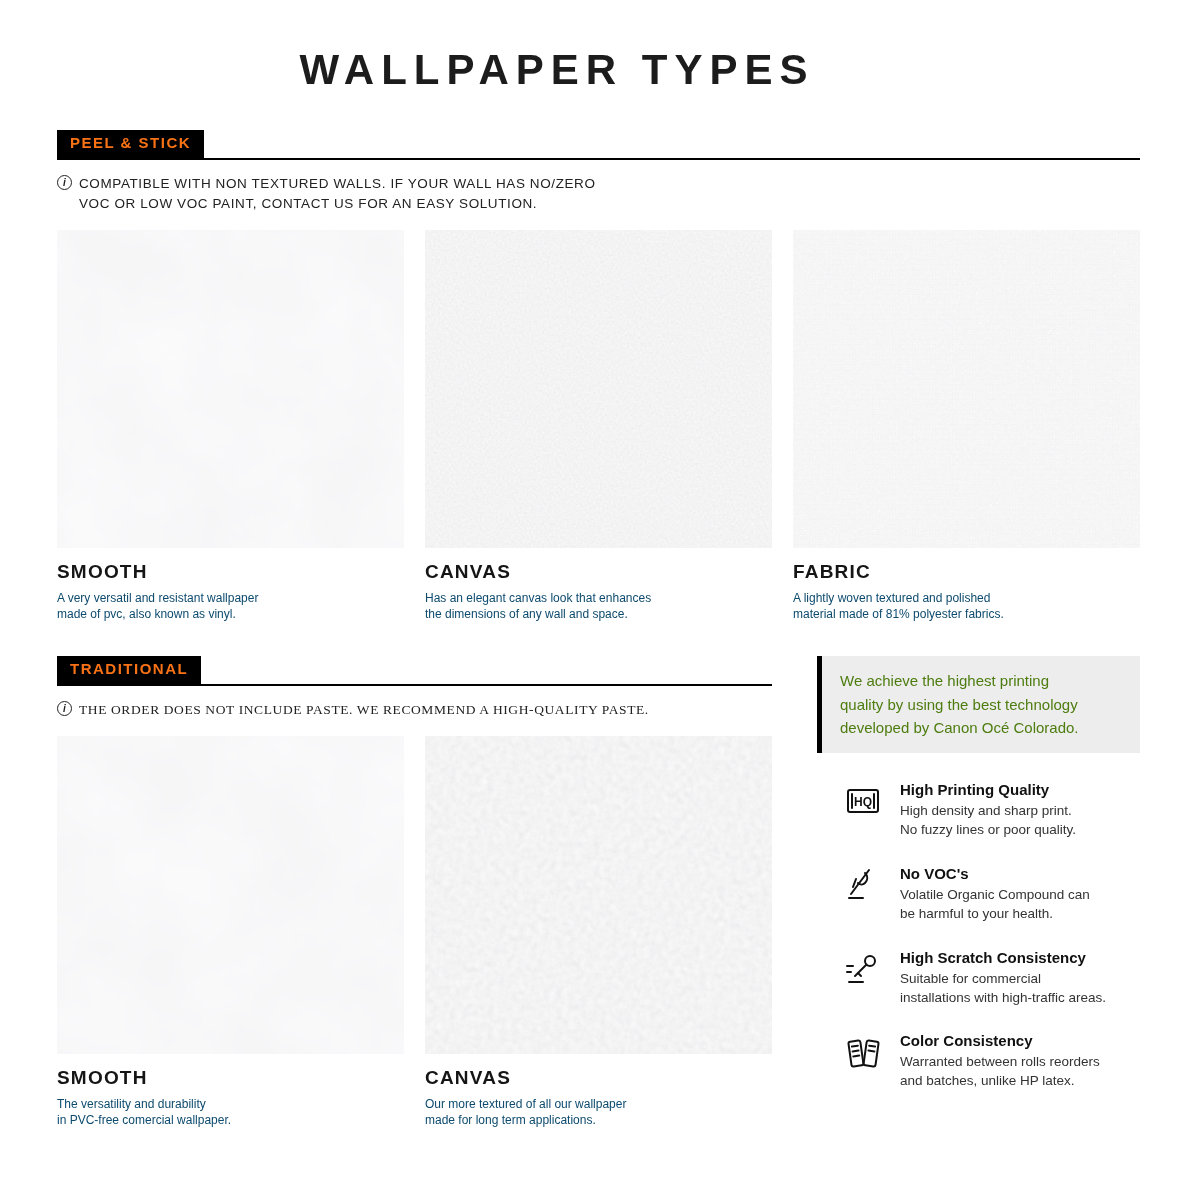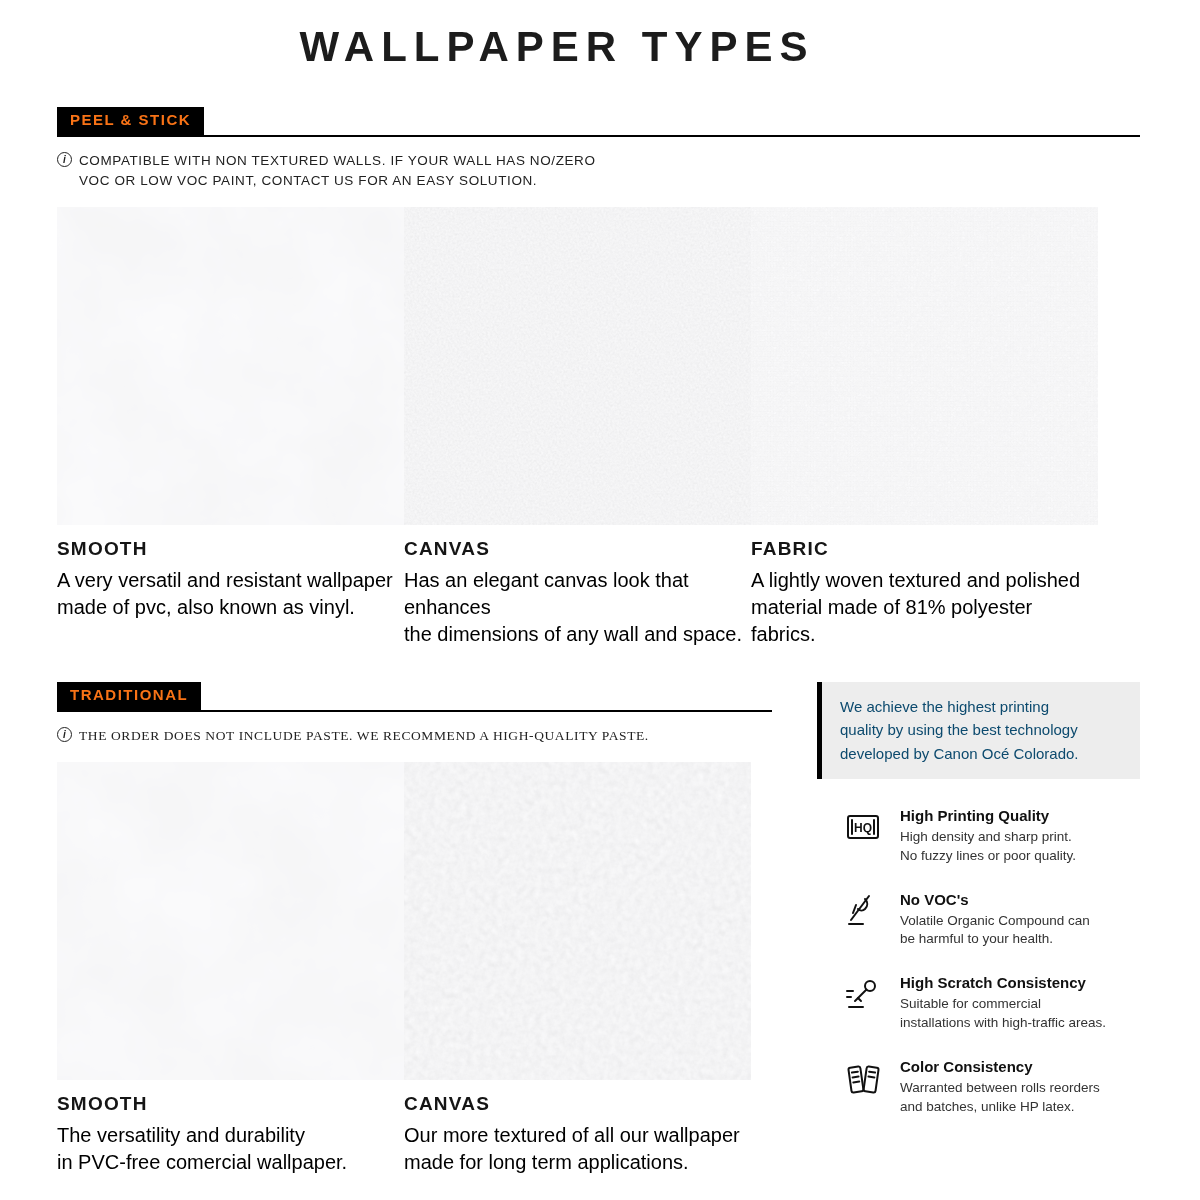--- a/index.html
+++ b/index.html
@@ -4,21 +4,21 @@
 <style>
   * { margin:0; padding:0; box-sizing:border-box; }
   html,body { background:#ffffff; }
   .page {
     width:1200px; height:1200px; background:#fff; position:relative;
     font-family:"Liberation Sans", sans-serif; color:#111; overflow:hidden;
   }
   .content { width:1083px; margin-left:57px; }
 
   
-  .title-wrap { width:1000px; text-align:center; padding-top:23px; }
+  .title-wrap { width:1000px; text-align:center; padding-top:46px; }
   .page-title {
     font-size:42px; font-weight:700; letter-spacing:7px; color:#1c1c1c;
   }
 
   
   .section-header { border-bottom:2px solid #000; margin-top:36px; line-height:0; }
   .section-label {
     display:inline-block; background:#000; color:#f97316;
     font-size:15px; font-weight:700; letter-spacing:1.5px;
     padding:5px 13px 6px 13px; line-height:1.1;
@@ -33,45 +33,45 @@
     margin-right:7px; margin-top:1px; flex:0 0 auto; color:#222;
   }
   .note-text {
     font-size:13.5px; letter-spacing:0.6px; color:#222; line-height:1.5;
     white-space:pre-line;
   }
   .note-wide { max-width:980px;font-family:Liberation Serif, serif; }
   .note-narrow { max-width:585px; }
 
   
-  .swatch-row { display:flex; margin-top:16px; }
+  .swatch-row { display:flex; gap:21px; margin-top:16px; }
   .swatch-col { width:347px; }
   .swatch {
     width:347px; height:318px; background:#f3f3f3; overflow:hidden;
   }
   .swatch svg { display:block; width:100%; height:100%; }
   .swatch-name {
     margin-top:13px; font-size:19px; font-weight:700; letter-spacing:1.2px; color:#151515;
   }
   .swatch-desc {
-    margin-top:7px; font-size:20px; color:#000000; line-height:1.35;
+    margin-top:7px; font-size:12px; color:#0c4a6e; line-height:1.35;
     white-space:pre-line;
   }
 
   
   .bottom { display:flex; justify-content:space-between; margin-top:34px; }
   .bottom-left { width:715px; }
   .bottom-left .section-header { margin-top:0; }
   .bottom-right { width:323px; }
 
   
   .callout {
     border-left:5px solid #000; background:#ededed;
     padding:13px 14px 14px 18px;
-    font-size:15px; line-height:1.55; color:#0c4a6e; white-space:pre-line;
+    font-size:15px; line-height:1.55; color:#4d7c0f; white-space:pre-line;
   }
   .features { margin-top:28px; padding-left:26px; }
   .feature { display:flex; margin-bottom:25px; }
   .feature-icon { width:44px; flex:0 0 44px; margin-right:13px; }
   .feature-icon svg { display:block; }
   .feature-title { font-size:15px; font-weight:700; color:#111; margin-bottom:4px; }
   .feature-desc { font-size:13.5px; color:#333; line-height:1.4; white-space:pre-line; }
 
   .icon-stroke { stroke:#111; stroke-width:2; fill:none; stroke-linecap:round; stroke-linejoin:round; }
 </style>

